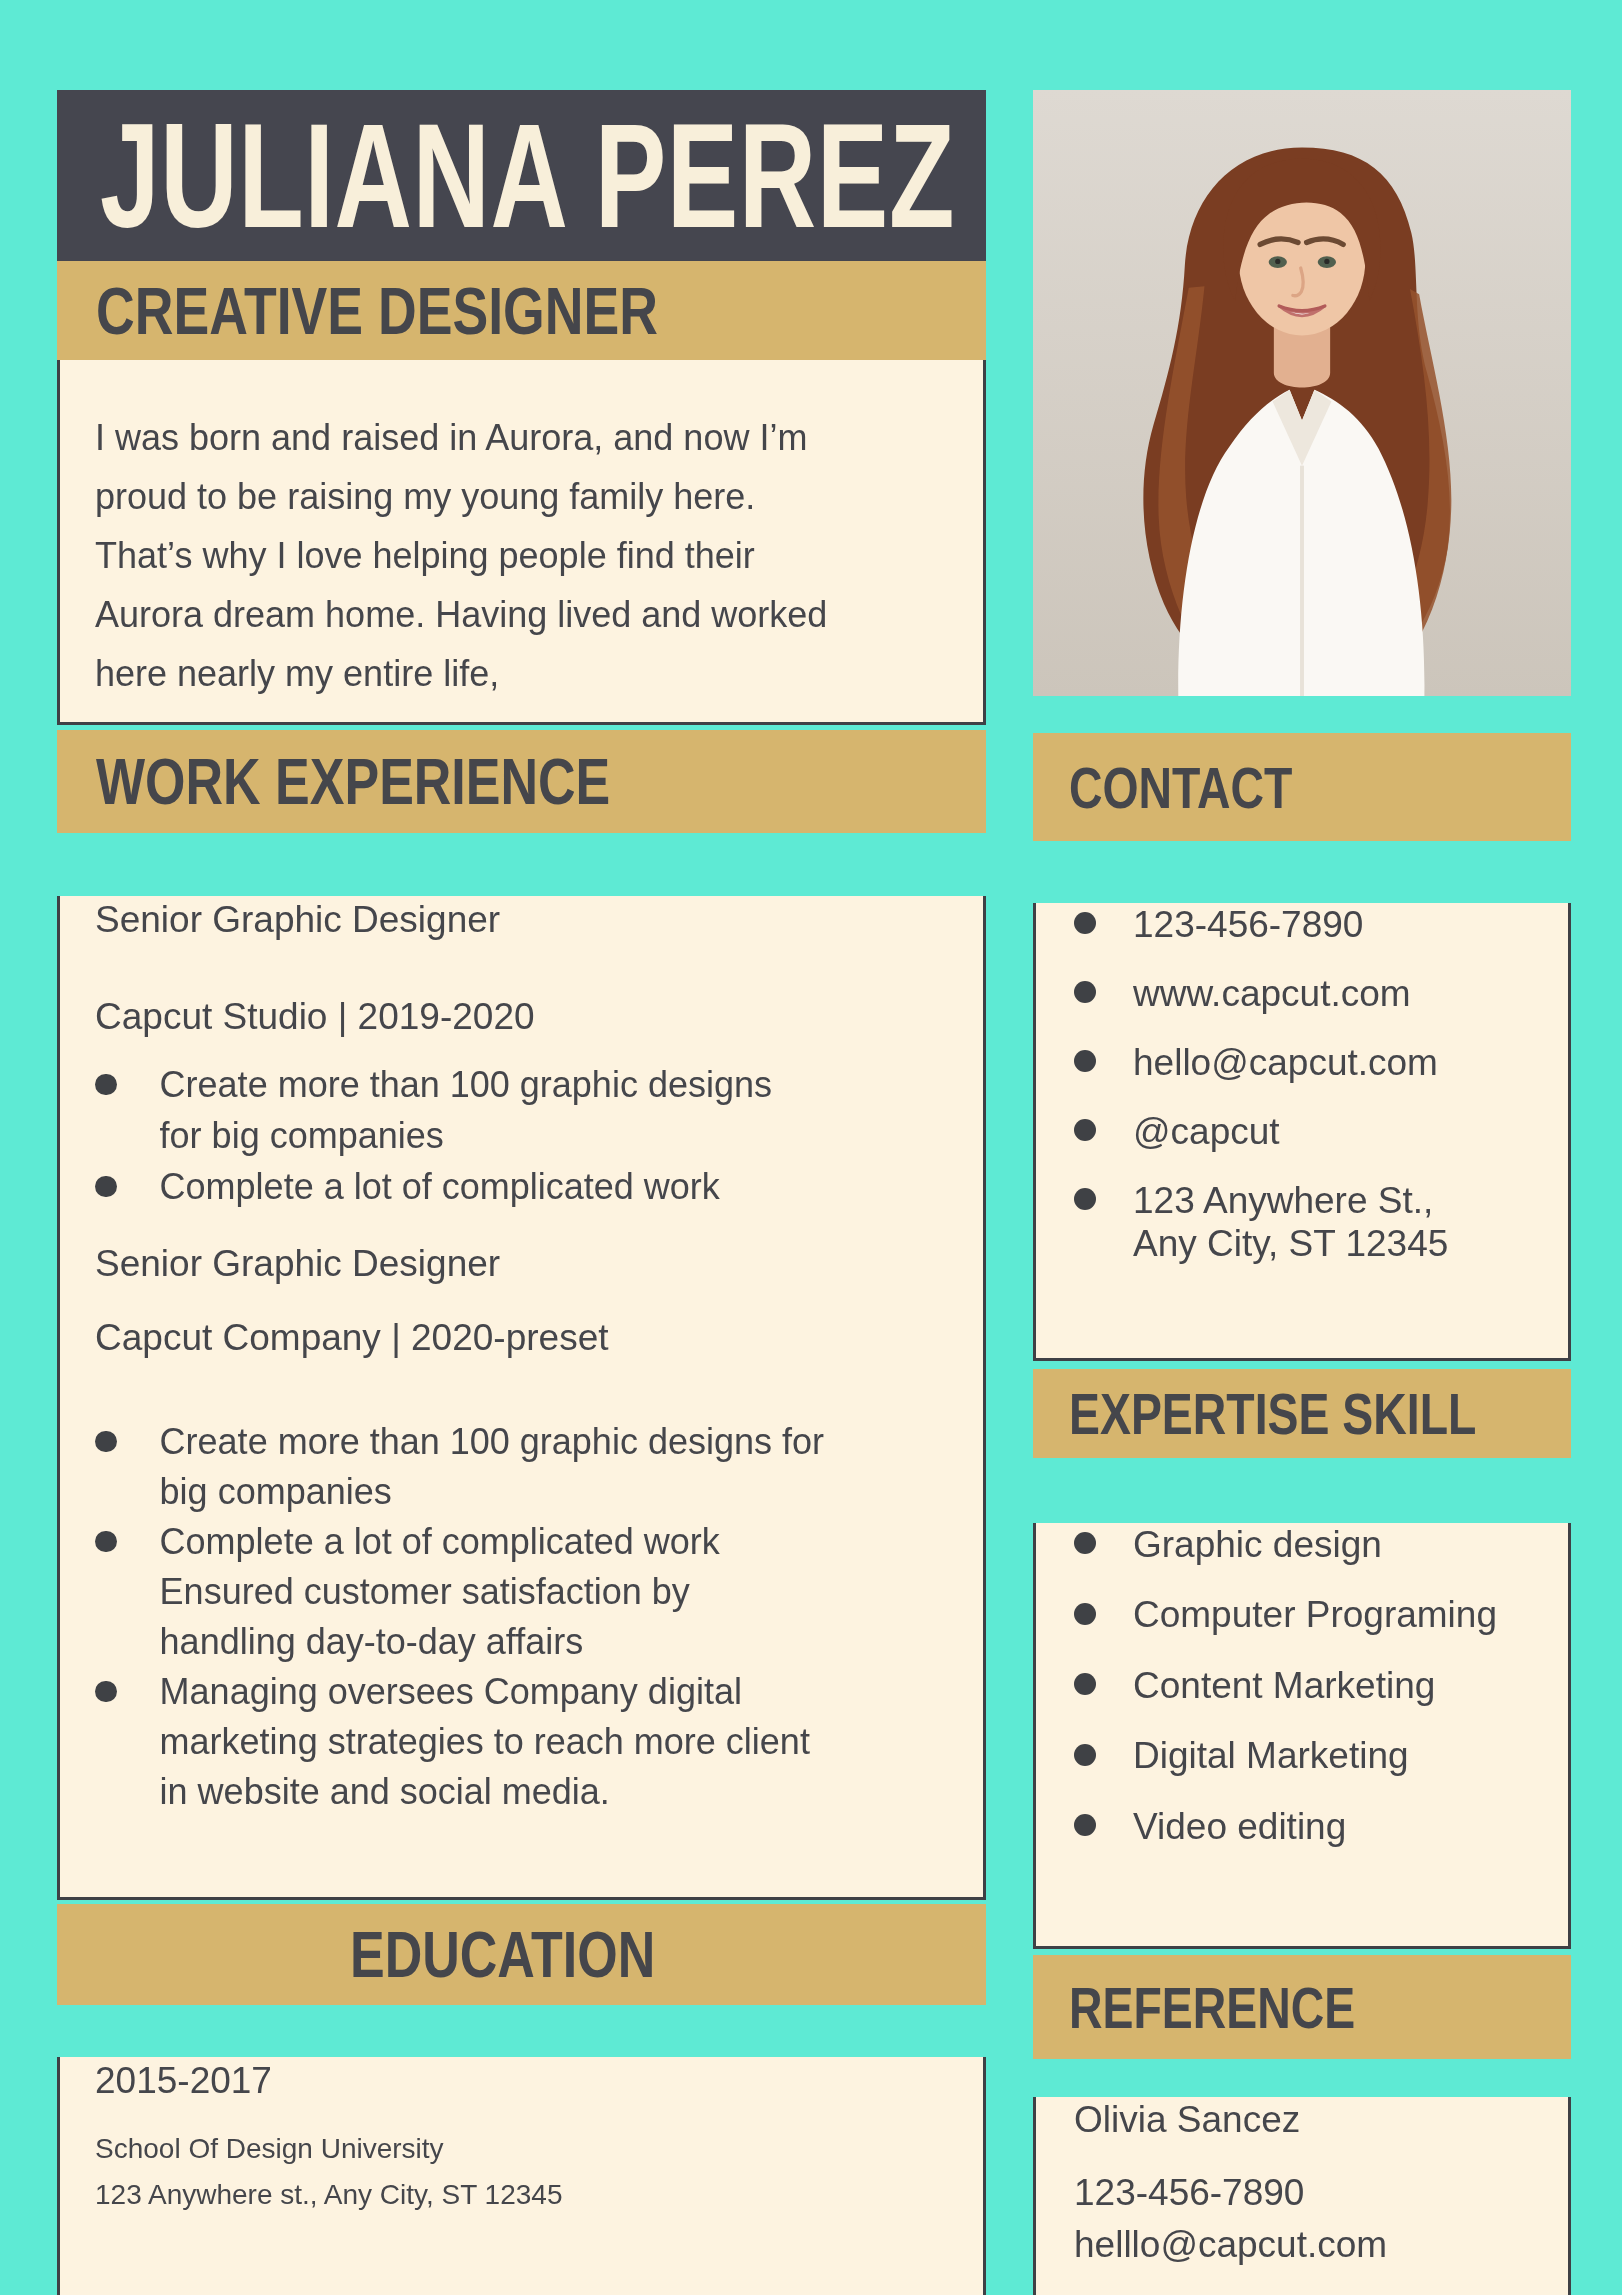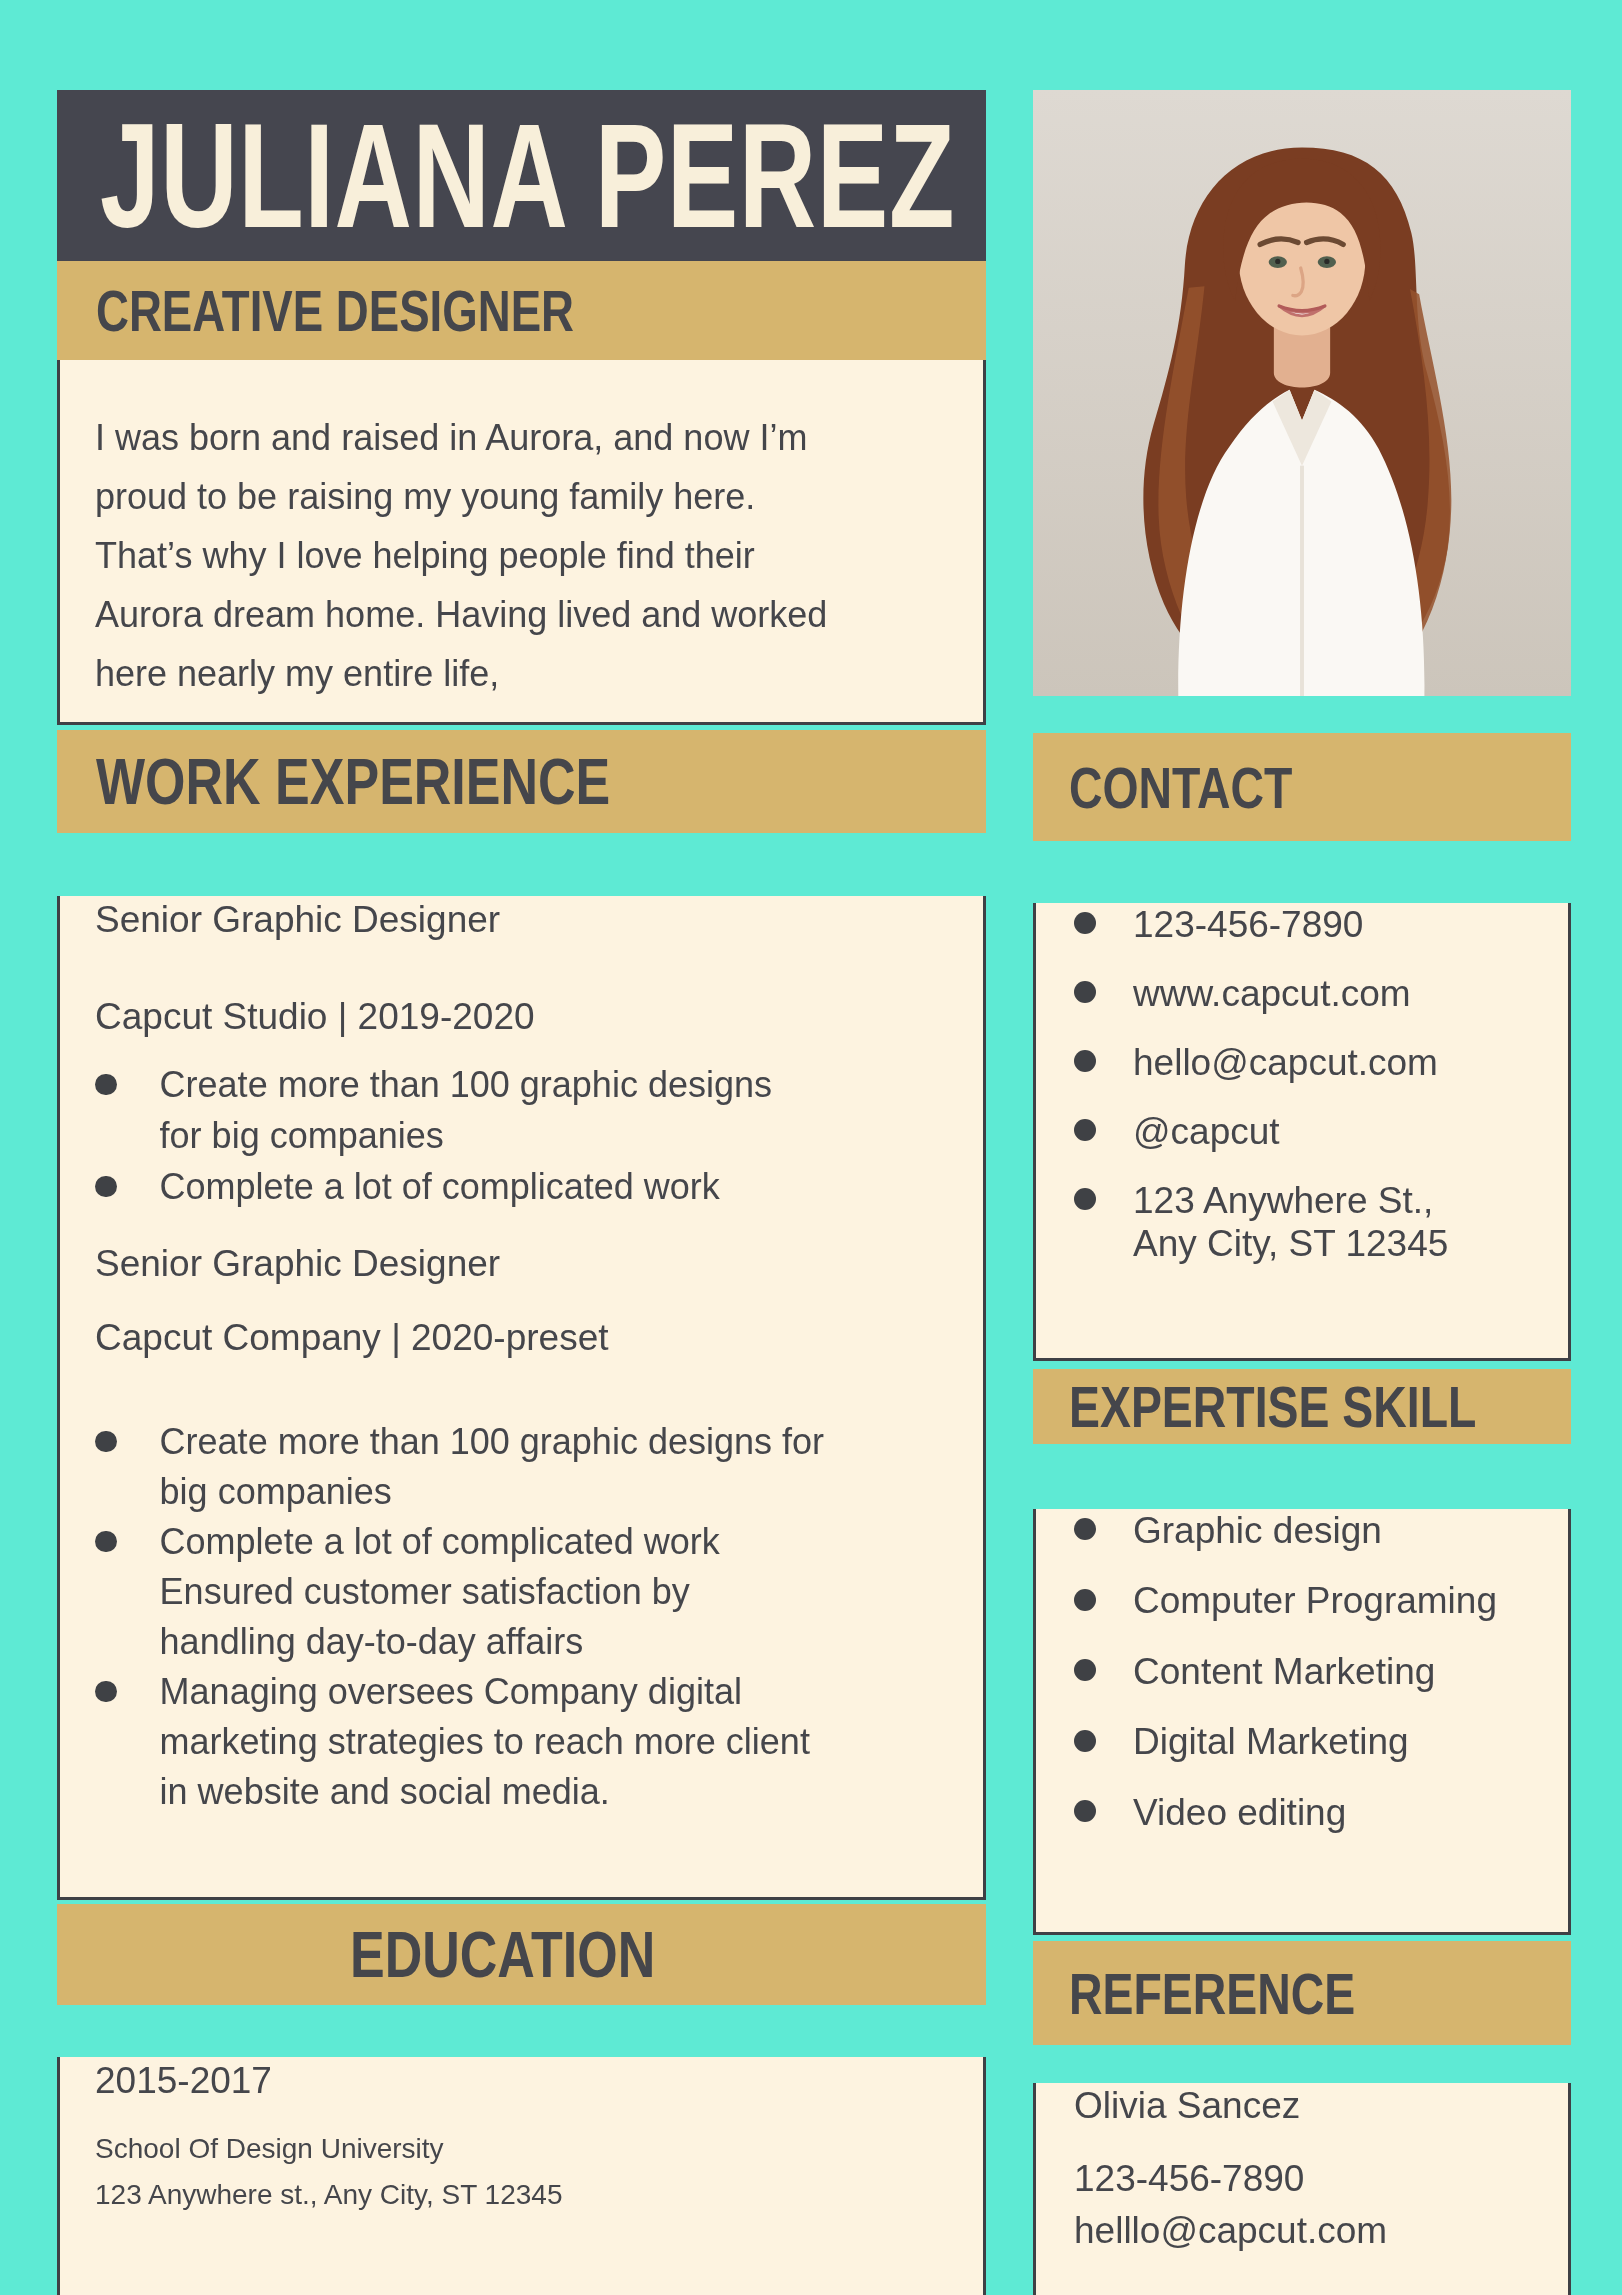--- a/index.html
+++ b/index.html
@@ -29,27 +29,27 @@
   .sx80{transform:scaleX(.80);}
 
   .gold-bar{
     background:#D6B56E;display:flex;align-items:center;
     padding-left:39px;box-sizing:border-box;
   }
   .gold-bar .bar-text{
     font-weight:bold;color:#45464B;white-space:nowrap;
   }
   .role-bar{height:99px;}
-  .role-bar .bar-text{font-size:57px;text-align:right;}
+  .role-bar .bar-text{font-size:67px;text-align:right;}
   .sec-l{height:103px;}
   .sec-l .bar-text{font-size:65px;}
   .sec-edu{height:101px;justify-content:center;}
   .sec-r{height:108px;padding-left:36px;}
   .sec-r .bar-text{font-size:58px;}
-  .sec-skill{height:75px;}
+  .sec-skill{height:89px;}
   .sec-ref{height:104px;}
 
   .box{
     background:#FDF3E0;
     border:3.3px solid #3F4045;border-top:none;
     box-sizing:border-box;
   }
   .ml{white-space:pre-line;}
 
   .intro-box{height:365px;padding:48px 26px 0 35px;font-size:36px;line-height:59px;}

